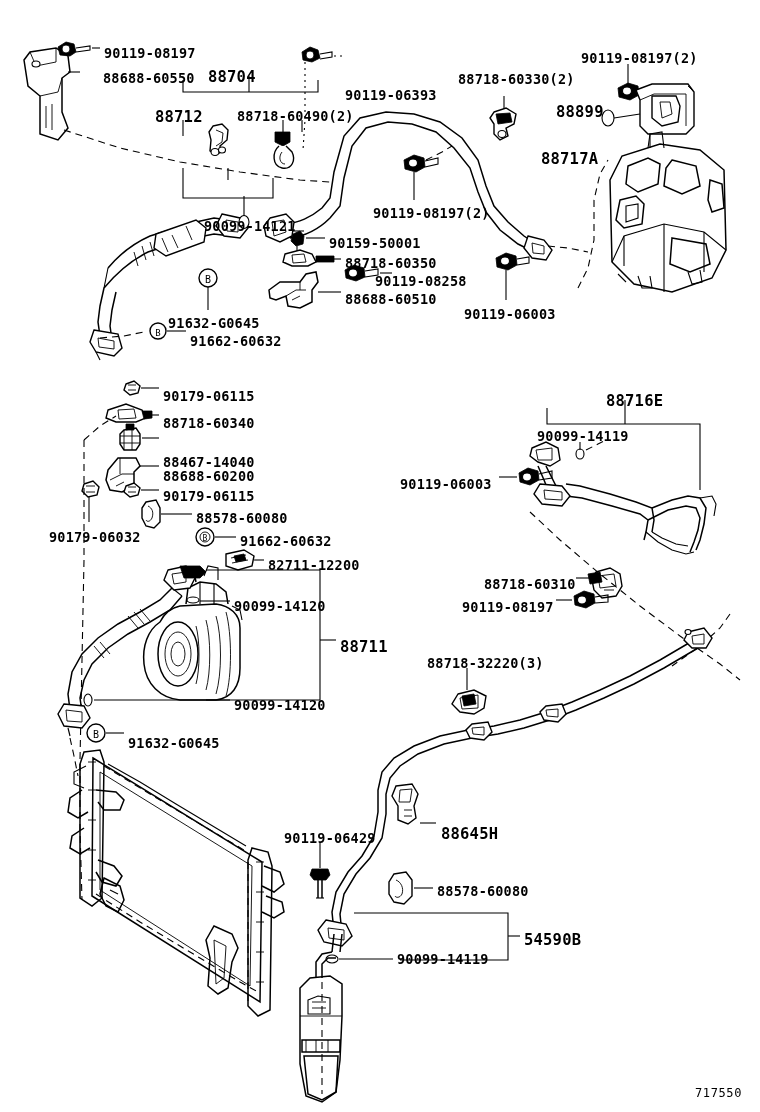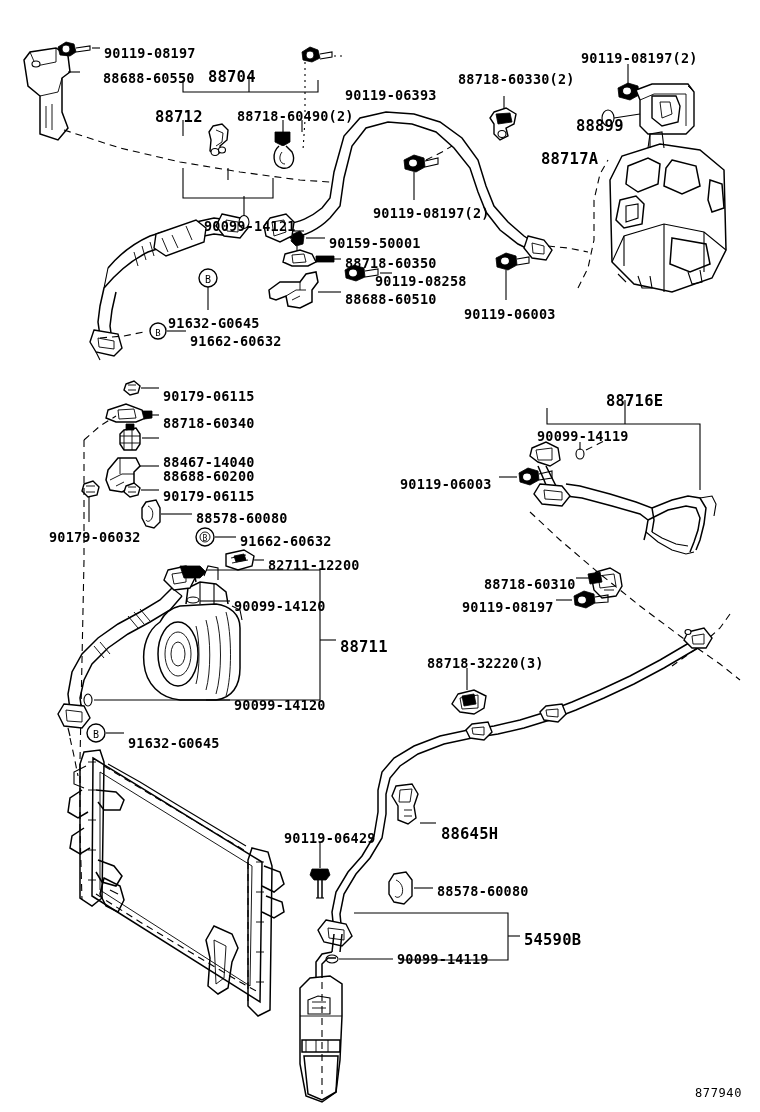--- a/index.html
+++ b/index.html
@@ -505,21 +505,21 @@
 
   <div id="labels">
       <div class="lbl" style="left: 104px; top: 47px;">90119-08197</div>
       <div class="lbl" style="left: 84px; top: 72px; margin-left: 19px;">88688-60550</div>
       <div class="lbl big" style="left: 208px; top: 70px;">88704</div>
       <div class="lbl big" style="left: 155px; top: 110px;">88712</div>
       <div class="lbl" style="left: 237px; top: 110px;">88718-60490(2)</div>
       <div class="lbl" style="left: 345px; top: 57px; margin-top: 32px;">90119-06393</div>
       <div class="lbl" style="left: 458px; top: 73px;">88718-60330(2)</div>
       <div class="lbl" style="left: 581px; top: 52px;">90119-08197(2)</div>
-      <div class="lbl big" style="left: 556px; top: 119px; margin-left: 20px;">88899</div>
+      <div class="lbl big" style="left: 556px; top: 105px;">88899</div>
       <div class="lbl big" style="left: 541px; top: 152px;">88717A</div>
       <div class="lbl" style="left: 204px; top: 184px; margin-top: 36px;">90099-14121</div>
       <div class="lbl" style="left: 373px; top: 207px;">90119-08197(2)</div>
       <div class="lbl" style="left: 329px; top: 237px;">90159-50001</div>
       <div class="lbl" style="left: 345px; top: 257px; text-align: right;">88718-60350</div>
       <div class="lbl" style="left: 375px; top: 275px;">90119-08258</div>
       <div class="lbl" style="left: 345px; top: 293px;">88688-60510</div>
       <div class="lbl" style="left: 464px; top: 308px;">90119-06003</div>
       <div class="lbl" style="left: 168px; top: 317px;">91632-G0645</div>
       <div class="lbl" style="left: 190px; top: 335px;">91662-60632</div>
@@ -542,14 +542,14 @@
       <div class="lbl" style="left: 484px; top: 578px;">88718-60310</div>
       <div class="lbl" style="left: 462px; top: 601px;">90119-08197</div>
       <div class="lbl" style="left: 427px; top: 657px;">88718-32220(3)</div>
       <div class="lbl big" style="left: 441px; top: 827px;">88645H</div>
       <div class="lbl" style="left: 284px; top: 832px;">90119-06429</div>
       <div class="lbl" style="left: 437px; top: 885px;">88578-60080</div>
       <div class="lbl big" style="left: 524px; top: 933px;">54590B</div>
       <div class="lbl" style="left: 397px; top: 953px;">90099-14119</div>
     </div>
 
-  <div class="pageno">877940</div>
+  <div class="pageno">717550</div>
 </div>
 
 </body></html>

